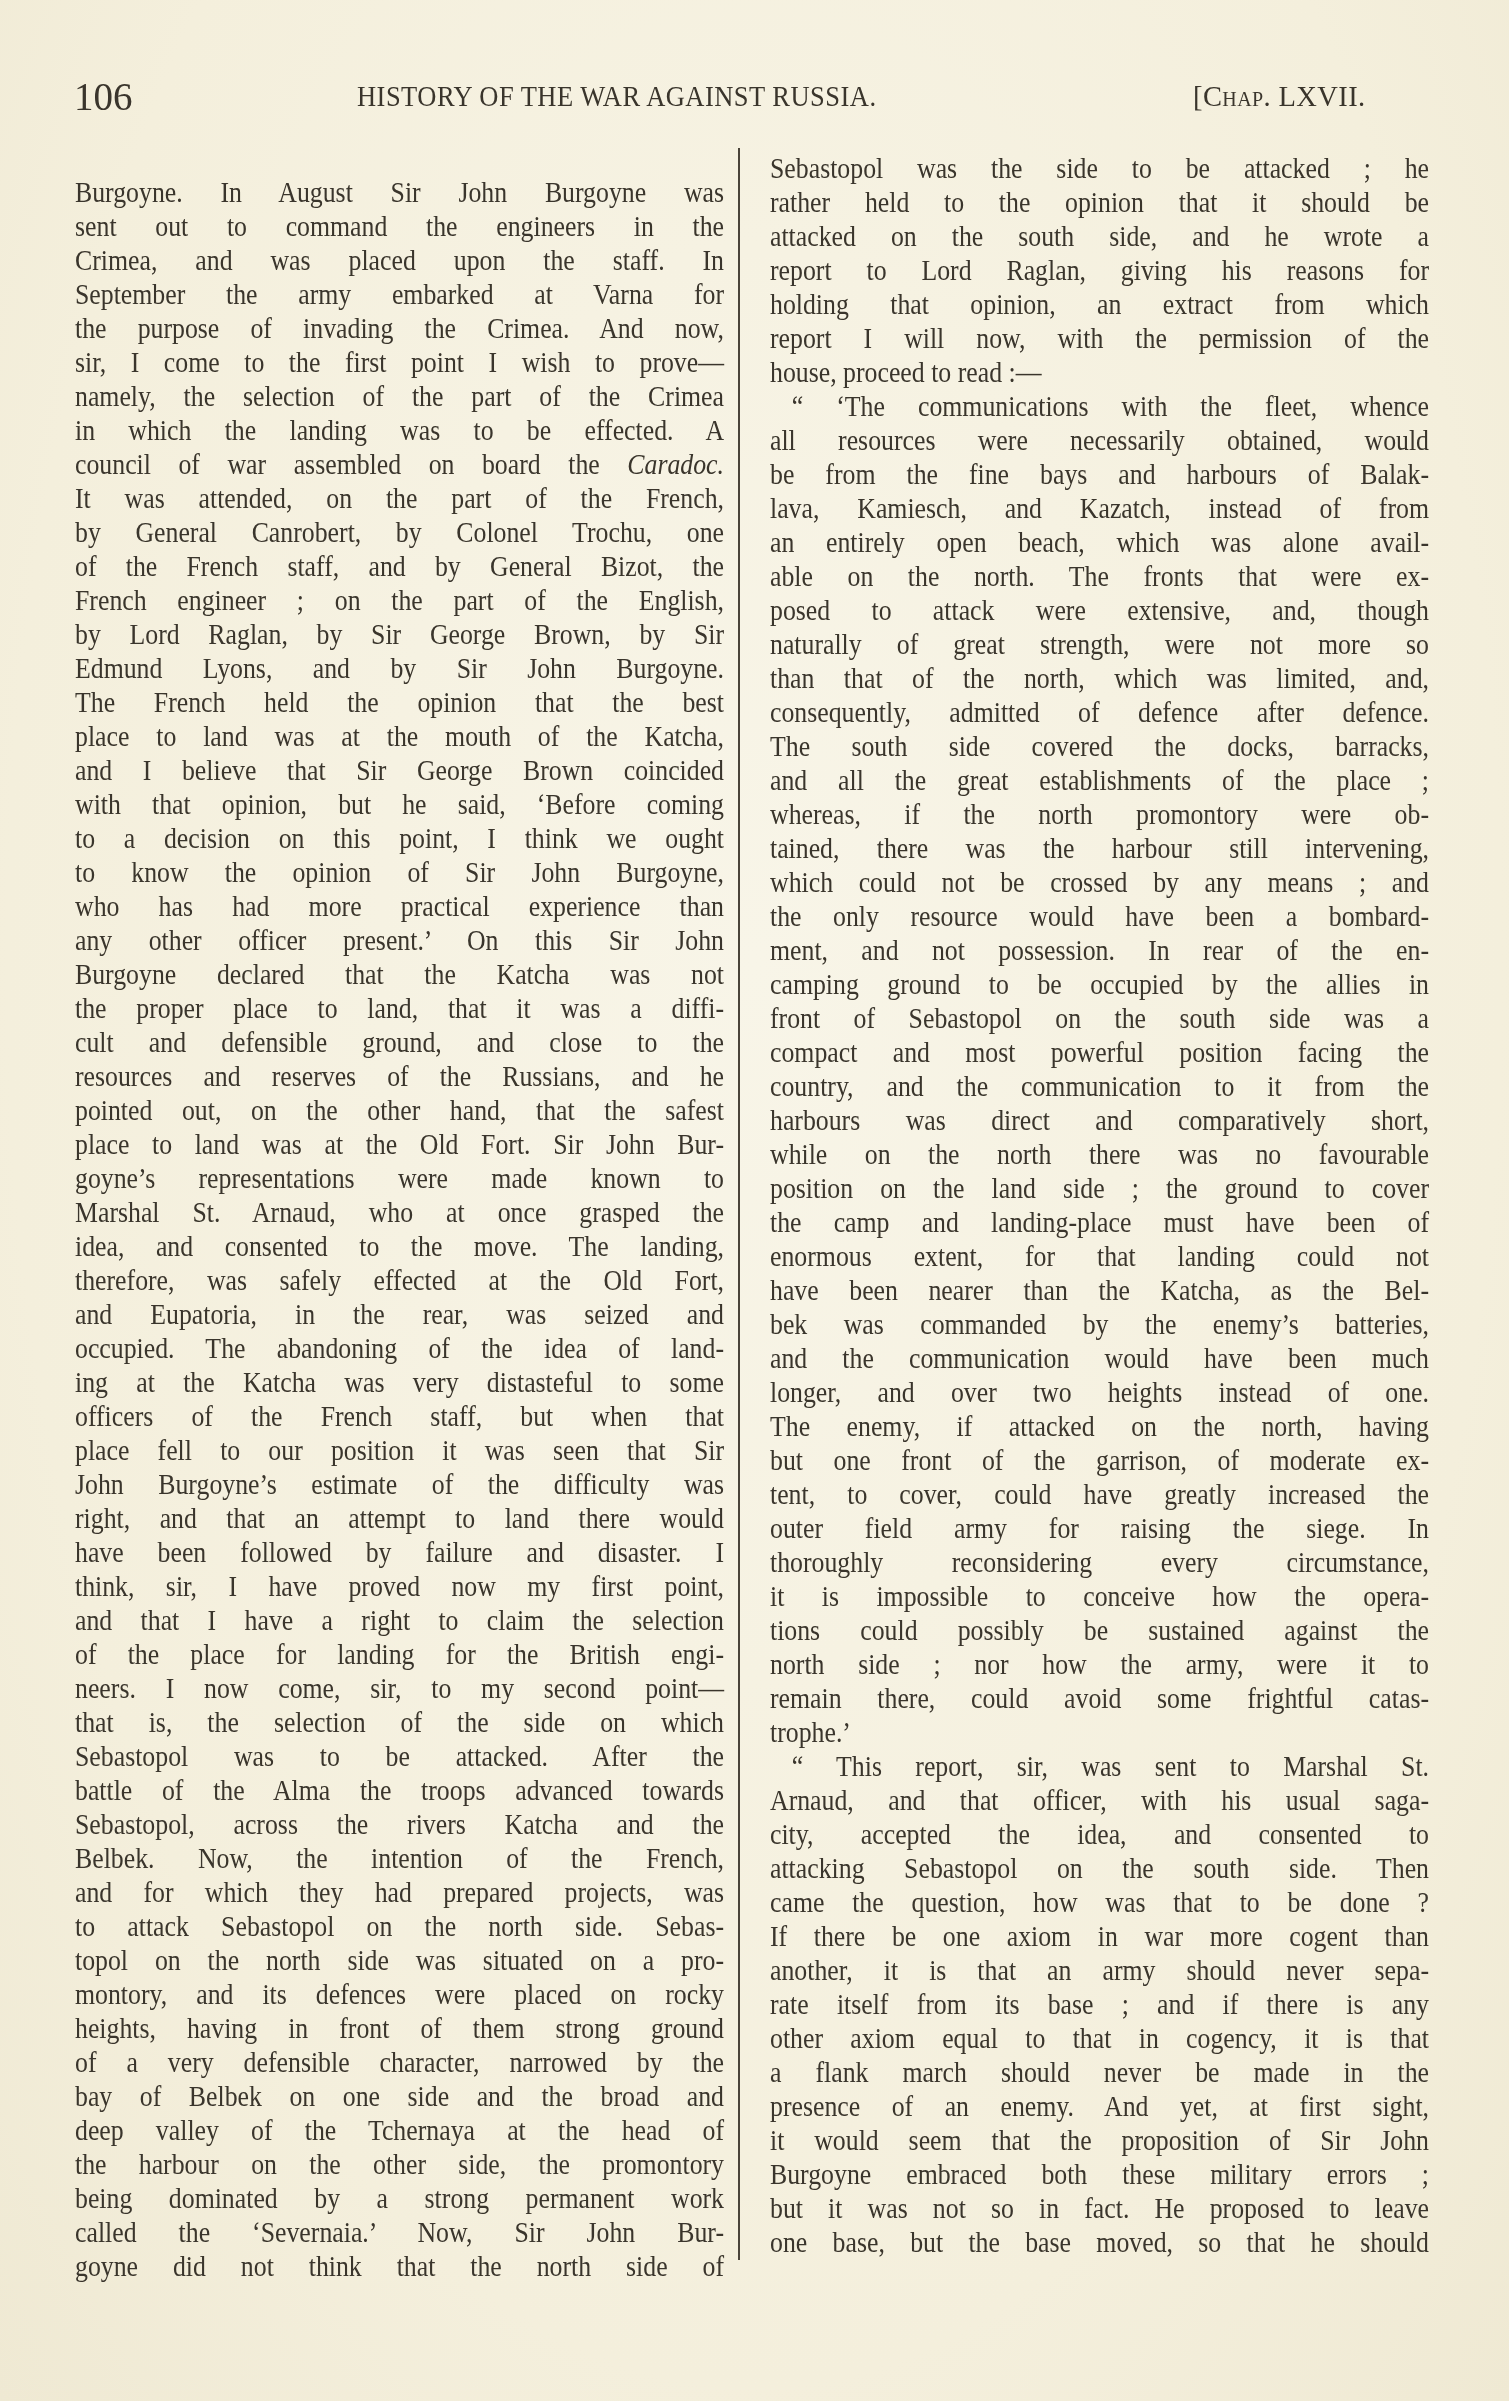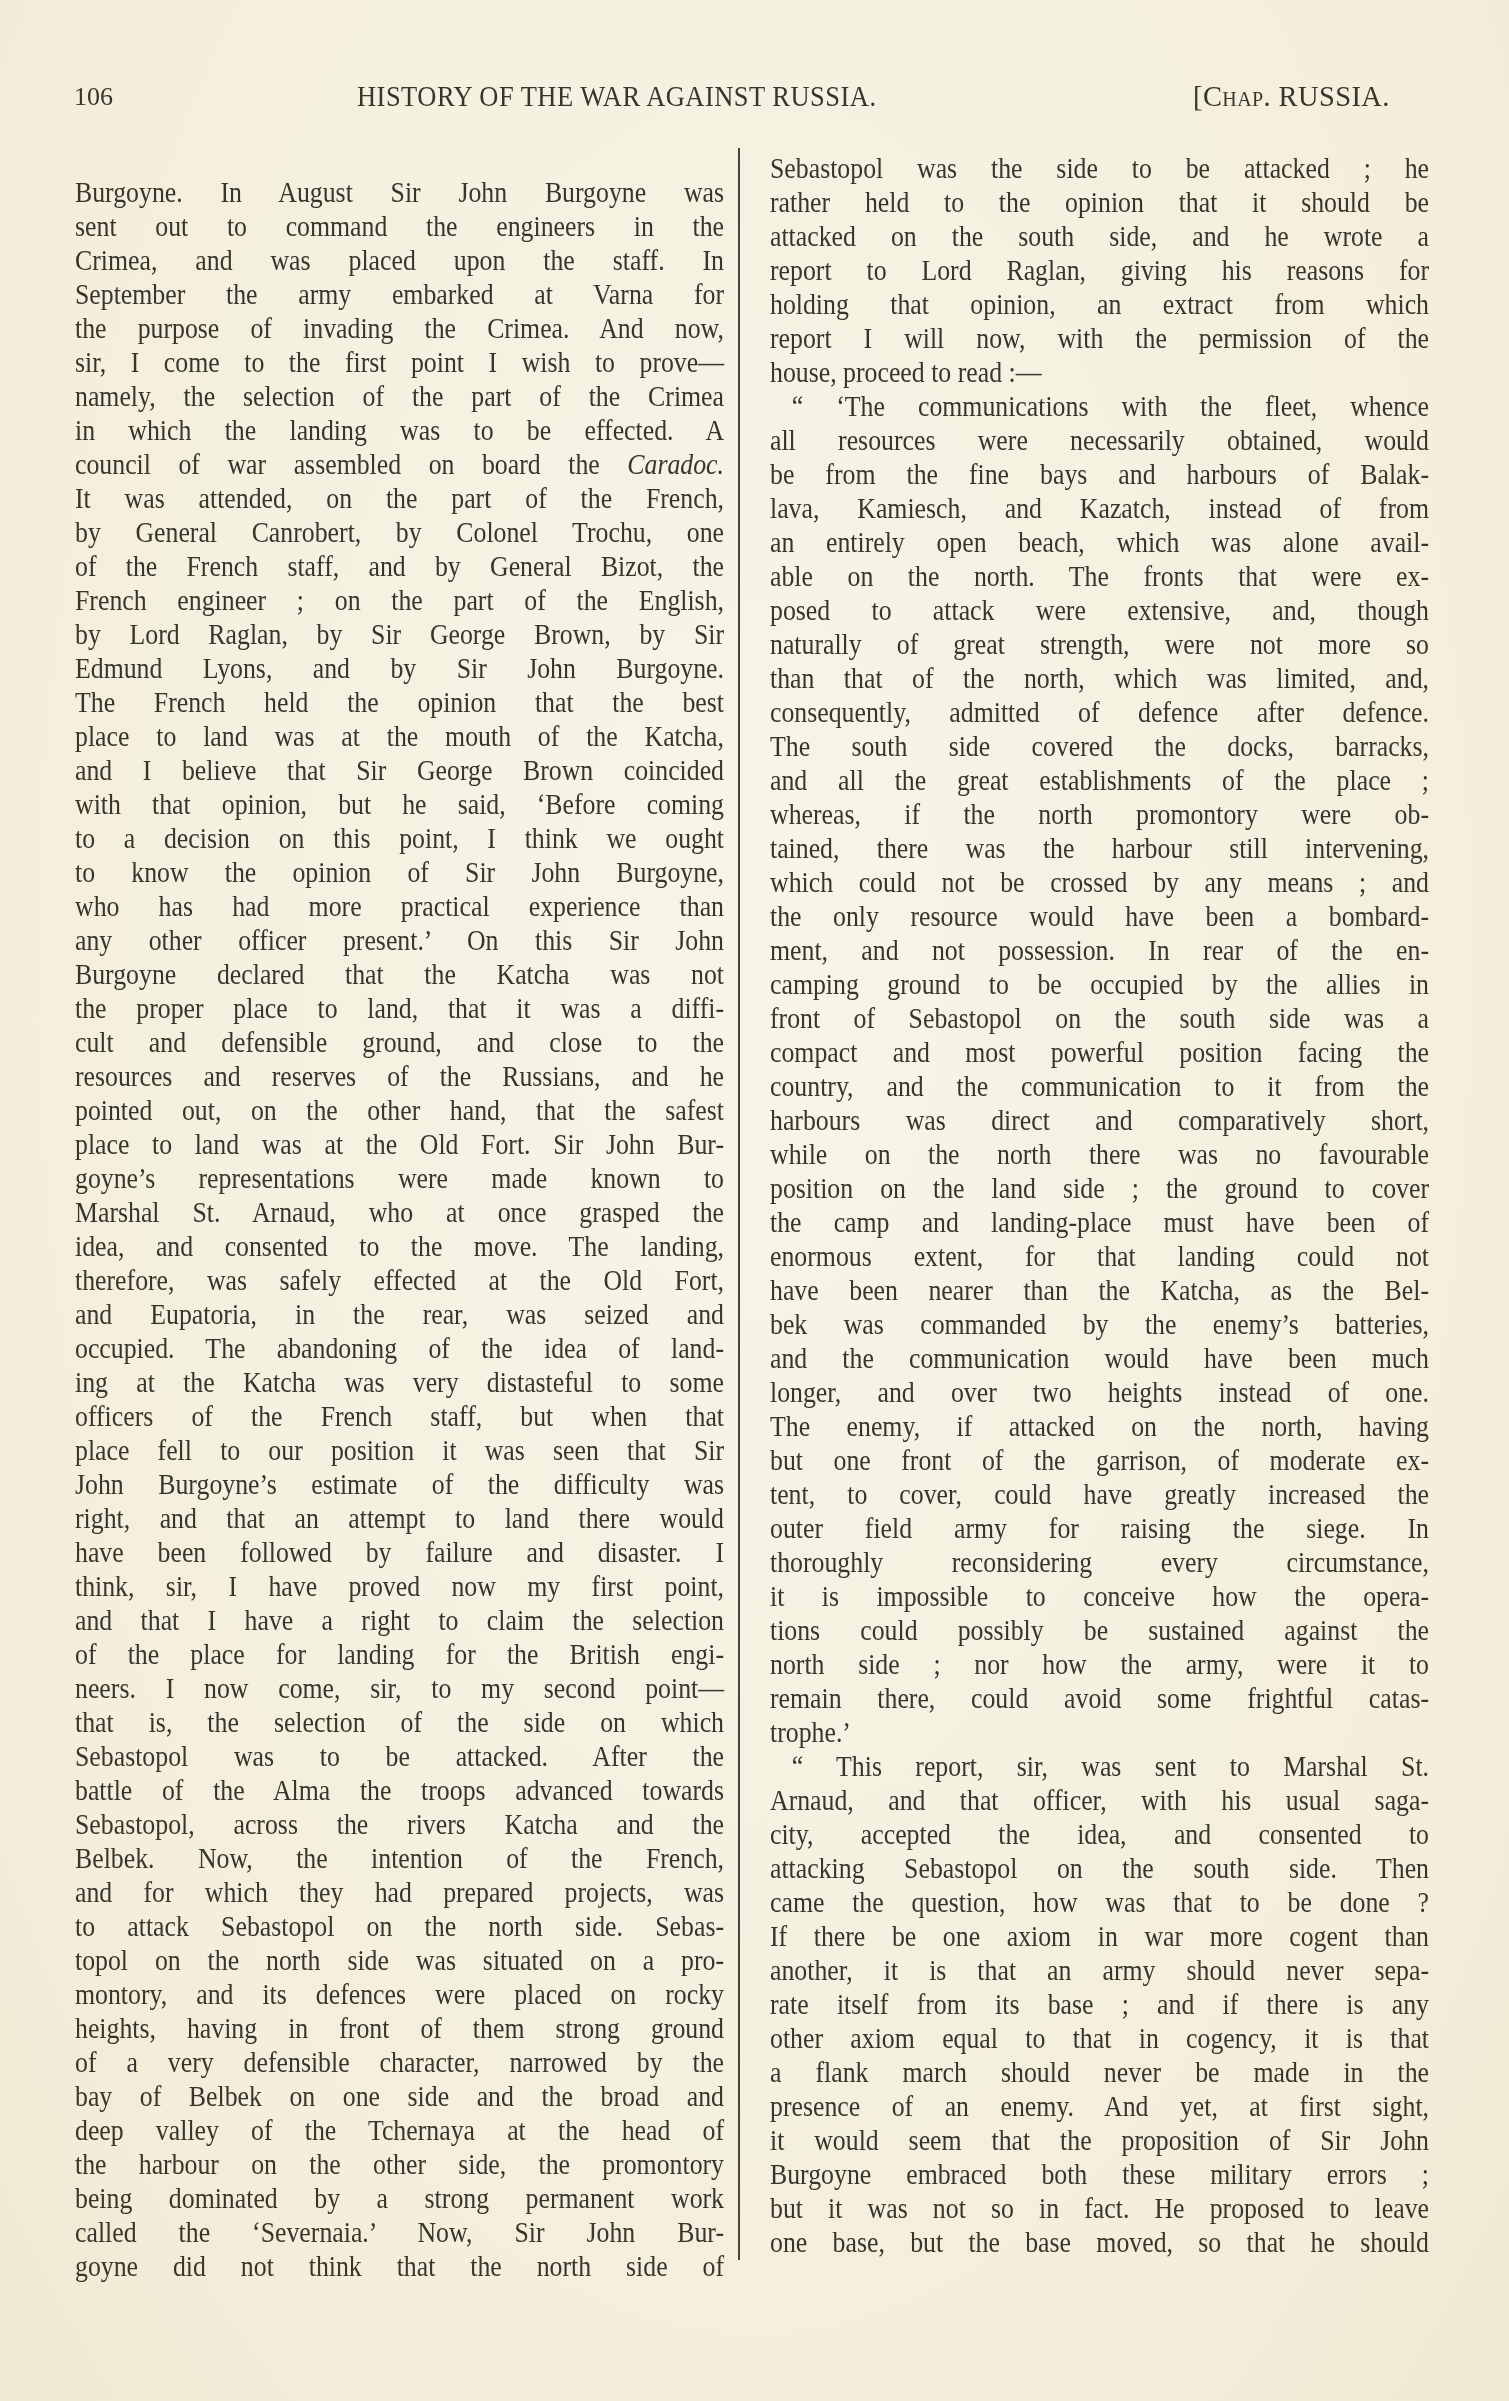--- a/index.html
+++ b/index.html
@@ -12,21 +12,21 @@
   }
   .page-bg {
     position: absolute; inset: 0;
     background: radial-gradient(ellipse at 50% 40%, #f8f5e8 0%, #f4efdc 70%, #efe9d3 100%);
   }
   .header {
     position: absolute; left: 0; top: 0; width: 1509px; height: 129px;
   }
   .page-number {
     position: absolute; left: 74px; top: 79px;
-    font-size: 26px; line-height: 35px; letter-spacing: 0px;
+    font-size: 39px; line-height: 35px; letter-spacing: 0px;
   }
   .running-title {
     position: absolute; left: 357px; top: 79px;
     font-size: 28.5px; line-height: 35px; letter-spacing: 0.5px;
     transform: scaleX(0.93); transform-origin: left center;
     white-space: nowrap;
   }
   .chapter-ref {
     position: absolute; left: 1193px; top: 79px;
     font-size: 28.5px; line-height: 35px; white-space: nowrap;
@@ -54,21 +54,21 @@
   }
 </style>
 </head>
 <body>
 
 <div class="page-bg"></div>
 
 <div class="header">
   <span class="page-number">106</span>
   <span class="running-title">HISTORY OF THE WAR AGAINST RUSSIA.</span>
-  <span class="chapter-ref">[Chap. RUSSIA.</span>
+  <span class="chapter-ref">[Chap. LXVII.</span>
 </div>
 
 <div class="column col-left">
   <div class="col-inner" id="left-inner">
       <span class="line">Burgoyne.  In August Sir John Burgoyne was</span>
       <span class="line">sent out to command the engineers in the</span>
       <span class="line">Crimea, and was placed upon the staff.  In</span>
       <span class="line">September the army embarked at Varna for</span>
       <span class="line">the purpose of invading the Crimea.  And now,</span>
       <span class="line">sir, I come to the first point I wish to prove—</span>

